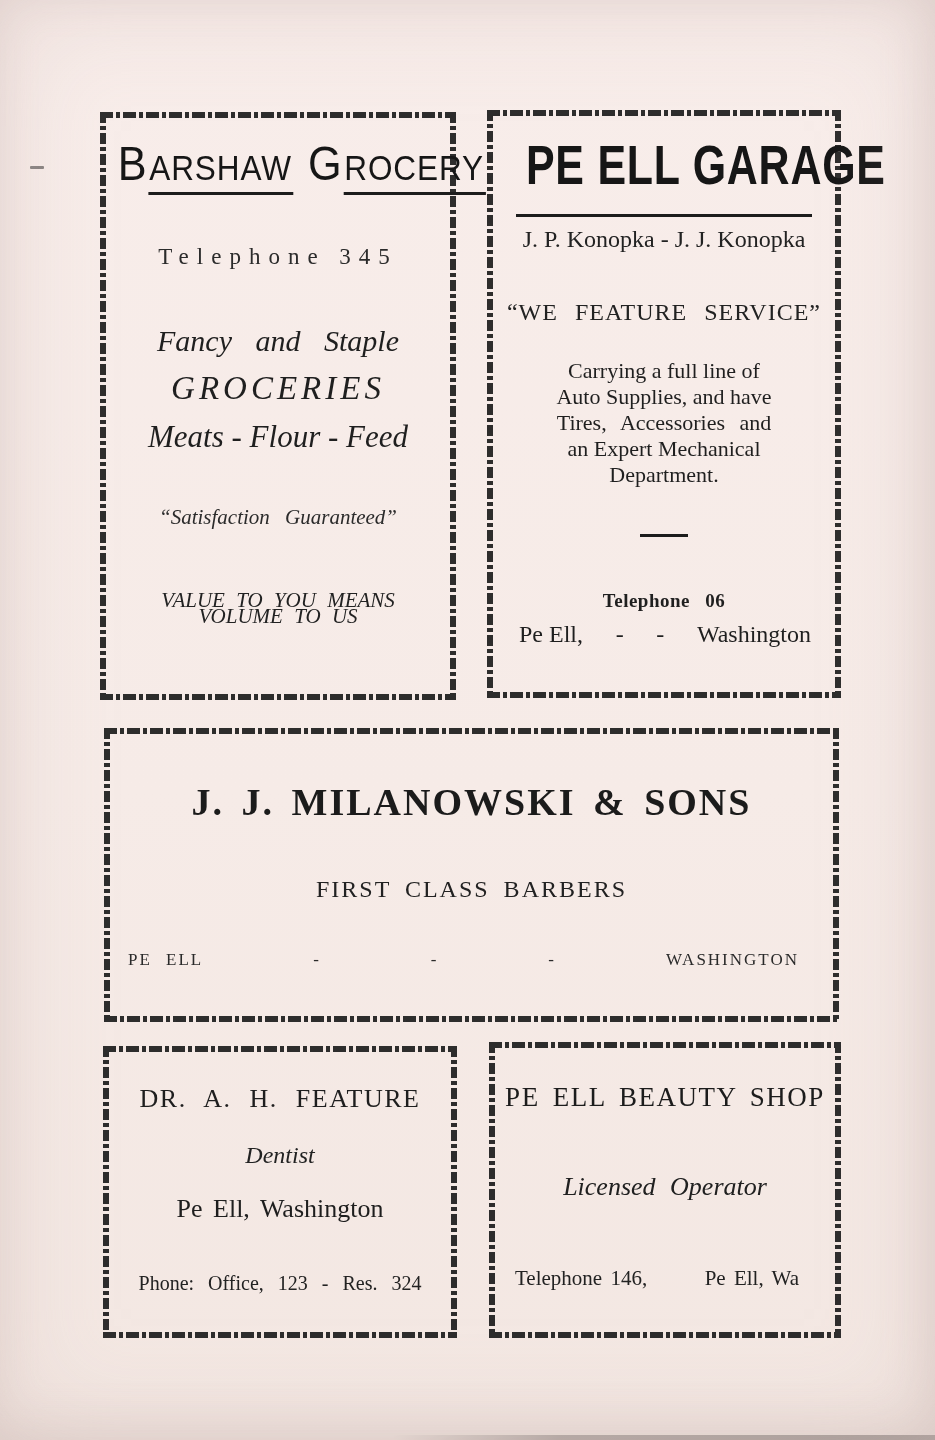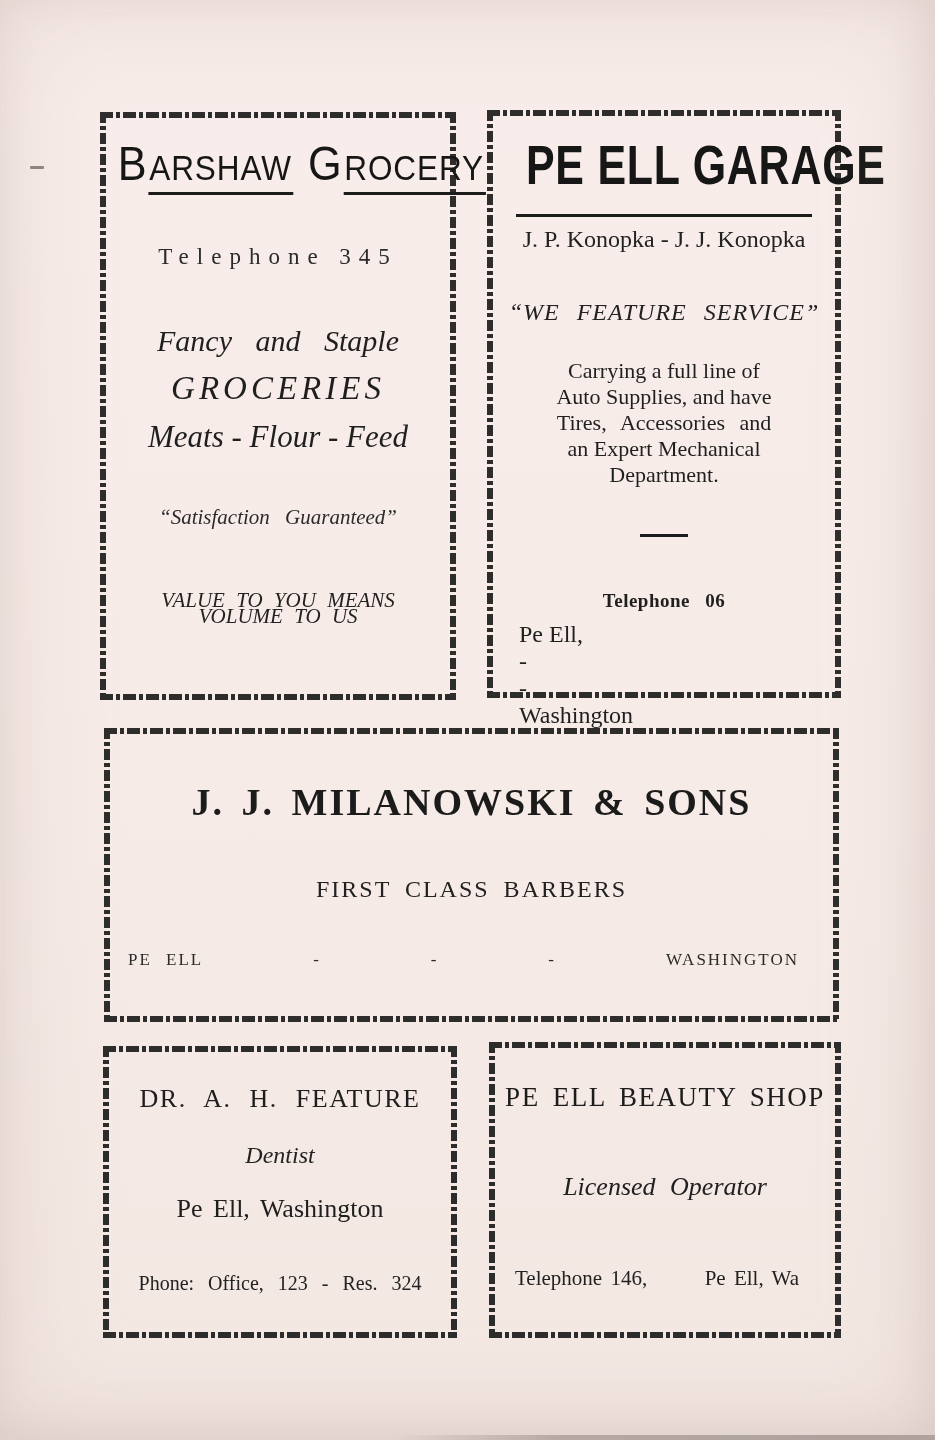--- a/index.html
+++ b/index.html
@@ -62,26 +62,26 @@
   .b-value2{top:492px;font-size:21px;font-style:italic;word-spacing:6px;color:#222;}
 
   
   .g-title{
     top:28px;font-family:"Liberation Sans","DejaVu Sans",sans-serif;
     font-size:55px;font-weight:700;letter-spacing:1px;color:#161616;
     transform:scaleX(.78);line-height:1;
   }
   .g-rule{position:absolute;top:104px;left:50%;transform:translateX(-50%);width:296px;height:3px;background:#1c1c1c;}
   .g-owners{top:116px;font-size:24px;color:#222;}
-  .g-slogan{top:189px;font-size:24px;font-style:italic;letter-spacing:1px;word-spacing:10px;color:#222;}
+  .g-slogan{top:189px;font-size:24px;letter-spacing:1px;word-spacing:10px;color:#222;}
   .g-body{position:absolute;top:248px;left:0;right:0;text-align:center;font-size:22px;line-height:26px;color:#1f1f1f;}
   .g-midrule{position:absolute;top:424px;left:50%;transform:translateX(-50%);width:48px;height:3px;background:#1c1c1c;}
   .g-phone{top:480px;font-size:19px;font-weight:700;word-spacing:10px;letter-spacing:.5px;color:#1f1f1f;}
   .g-footer{position:absolute;top:511px;left:0;right:0;display:flex;justify-content:space-between;
-    padding:0 30px 0 32px;font-size:24px;color:#1f1f1f;flex-direction:column;}
+    padding:0 30px 0 32px;font-size:24px;color:#1f1f1f;}
 
   
   .m-title{top:52px;font-size:38px;font-weight:700;letter-spacing:2px;word-spacing:6px;color:#1b1b1b;}
   .m-sub{top:148px;font-size:24px;letter-spacing:2px;word-spacing:6px;color:#222;}
   .m-footer{position:absolute;top:222px;left:0;right:0;display:flex;justify-content:space-between;
     padding:0 40px 0 24px;font-size:17px;letter-spacing:2px;word-spacing:8px;color:#2a2a2a;}
 
   
   .f-name{top:38px;font-size:26px;letter-spacing:1.5px;word-spacing:10px;color:#1e1e1e;}
   .f-prof{top:96px;font-size:24px;font-style:italic;color:#222;}

